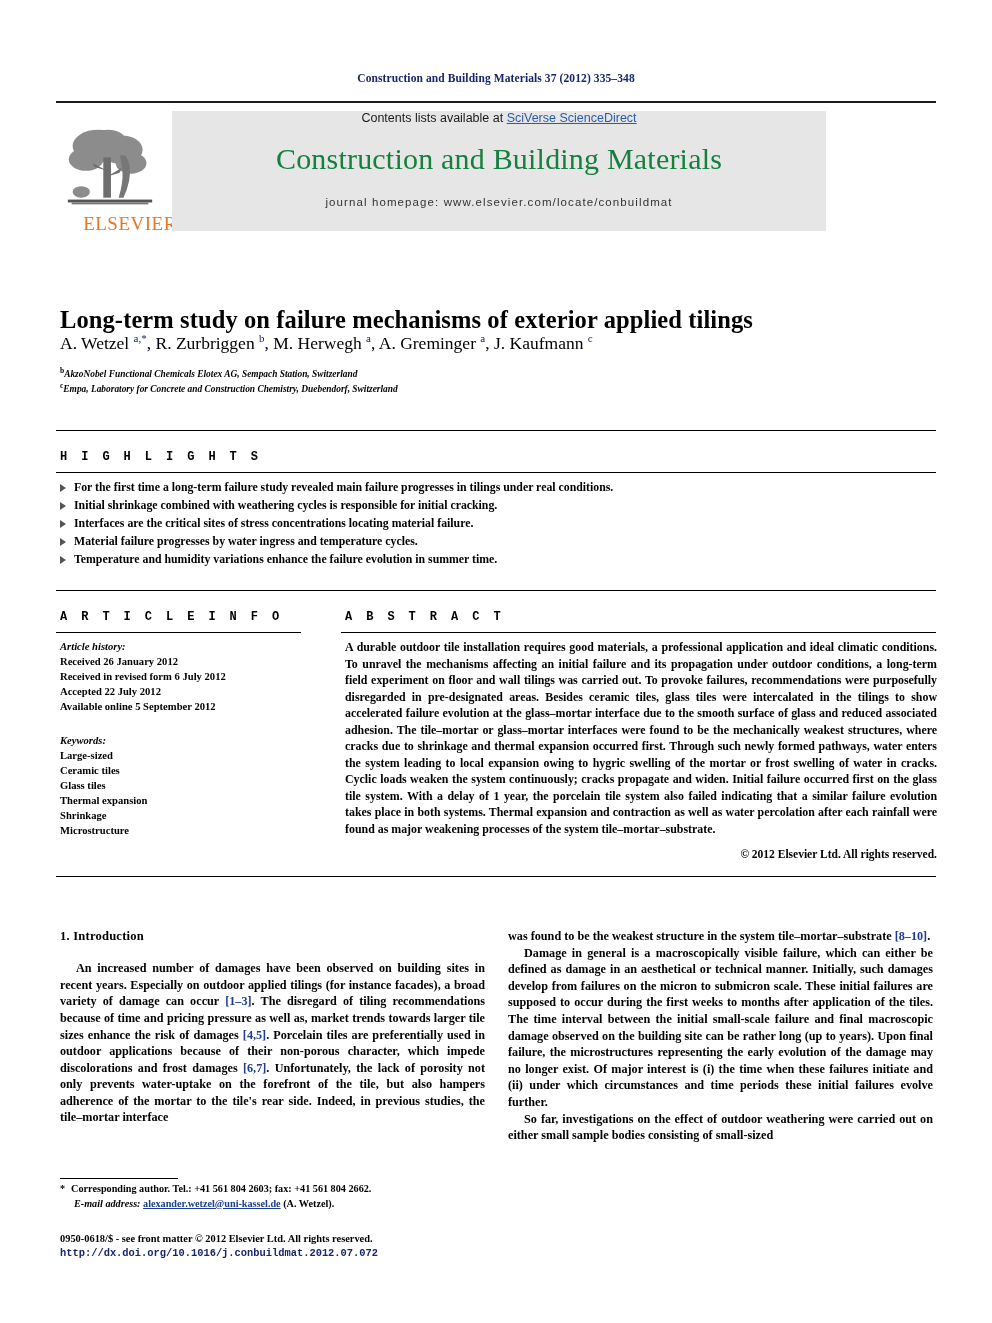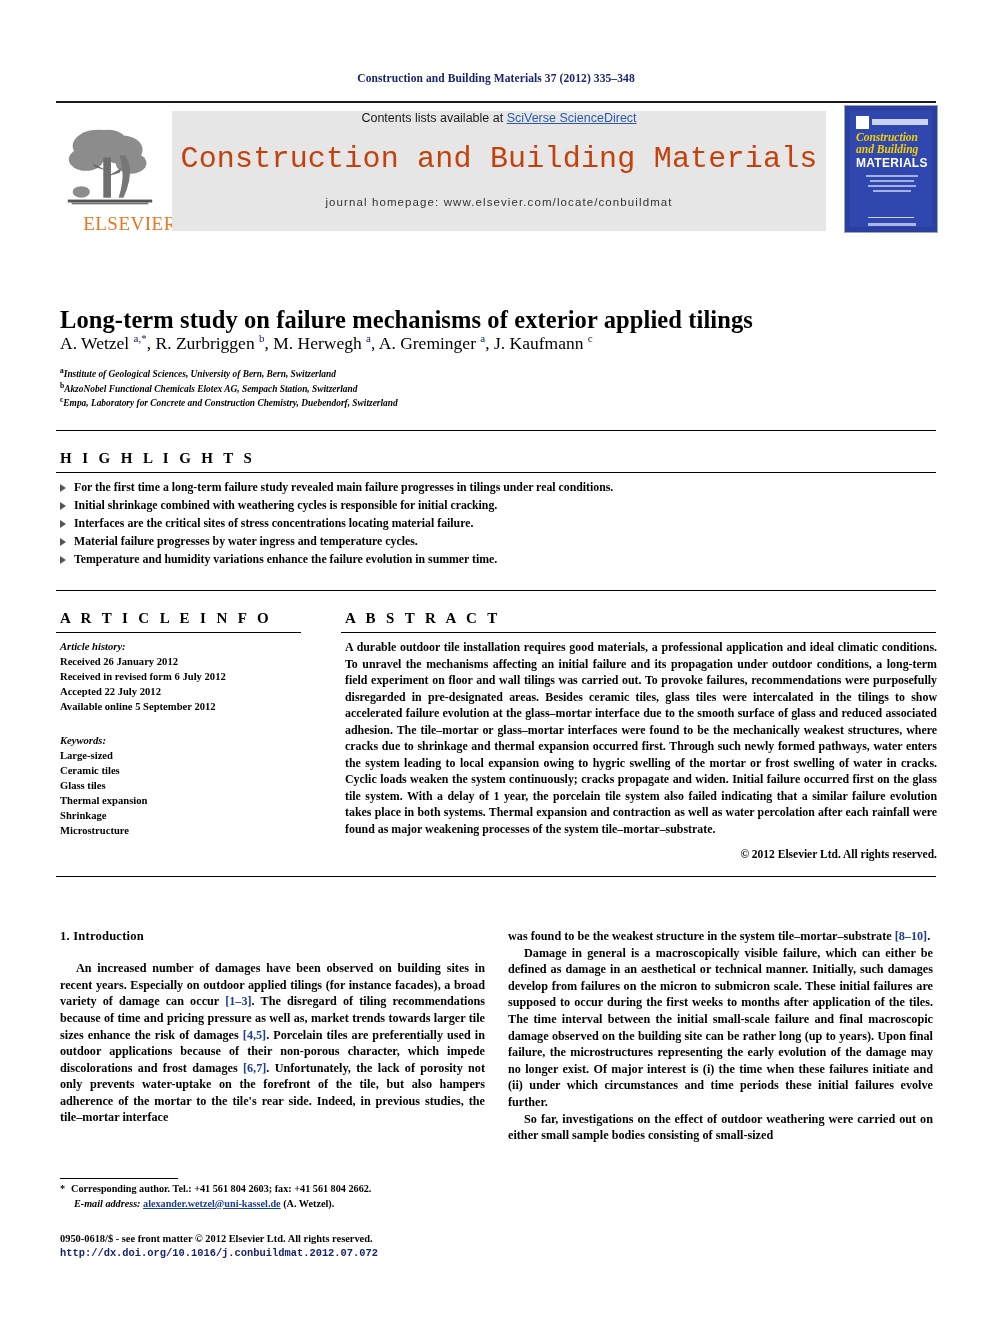--- a/index.html
+++ b/index.html
@@ -69,23 +69,23 @@
     background: #e6e6e6;
     text-align: center;
   }
   .contents-line {
     font-family: "Liberation Sans", sans-serif;
     font-size: 12.5px;
     color: #1a1a1a;
   }
   .contents-line .sd-link { color: #2c5aa8; }
   .journal-title {
-    font-family: Liberation Mono, monospace;
+    font-family: Liberation Serif, serif;
     font-size: 30px;
-    color: #c2410c;
+    color: #15803d;
     margin-top: 17px;
     letter-spacing: .2px;
   }
   .homepage-line {
     font-family: "Liberation Sans", sans-serif;
     font-size: 11.5px;
     letter-spacing: 1.1px;
     color: #333333;
     margin-top: 20px;
   }
@@ -155,23 +155,23 @@
   .affils sup { font-style: normal; font-size: 7.5px; }
 
   
   .rule-full {
     position: absolute; left: 56px; width: 880px;
     border-top: 1px solid #000;
   }
 
   
   .sec-label {
-    font-family: Liberation Serif, serif;
-    font-weight: bold;
-    font-size: 15px;
+    font-family: Liberation Mono, monospace;
+    font-weight: bold;
+    font-size: 12px;
     letter-spacing: 3.4px;
   }
   #highlights-label { position:absolute; left:60px; top:450px; }
   #highlights-rule  { top: 472px; }
   .highlights-list {
     position: absolute;
     left: 60px; top: 479px;
     width: 880px;
     font-size: 11.8px;
     line-height: 1.52;
@@ -315,43 +315,25 @@
     </div>
 
     <div class="journal-band">
       <div class="contents-line">
         <span>Contents lists available at </span><a class="sd-link" href="#">SciVerse ScienceDirect</a>
       </div>
       <div class="journal-title">Construction and Building Materials</div>
       <div class="homepage-line">journal homepage: www.elsevier.com/locate/conbuildmat</div>
     </div>
 
-    <div class="cover-thumb">
-      <div class="cover-inner">
-        <div class="cover-badge"></div>
-        <div class="cover-topbar"></div>
-        <div class="cover-t1">Construction</div>
-        <div class="cover-t2">and Building</div>
-        <div class="cover-t3">MATERIALS</div>
-        <div class="cover-block">
-            <i></i>
-            <i></i>
-            <i></i>
-            <i></i>
-          </div>
-        <div class="cover-rule"></div>
-        <div class="cover-foot"></div>
-      </div>
-    </div>
   </div>
 
   <h1 class="title">Long-term study on failure mechanisms of exterior applied tilings</h1>
   <div class="authors">A. Wetzel <sup>a,*</sup>, R. Zurbriggen <sup>b</sup>, M. Herwegh <sup>a</sup>, A. Greminger <sup>a</sup>, J. Kaufmann <sup>c</sup></div>
   <div class="affils">
-    <div><sup>a</sup><span>Institute of Geological Sciences, University of Bern, Bern, Switzerland</span></div>
     <div><sup>b</sup><span>AkzoNobel Functional Chemicals Elotex AG, Sempach Station, Switzerland</span></div>
     <div><sup>c</sup><span>Empa, Laboratory for Concrete and Construction Chemistry, Duebendorf, Switzerland</span></div>
   </div>
 
   <div class="rule-full" style="top:430px"></div>
 
   <div class="sec-label" id="highlights-label">H I G H L I G H T S</div>
   <div class="rule-full" id="highlights-rule"></div>
   <ul class="highlights-list">
     <li><span class="tri"></span><span>For the first time a long-term failure study revealed main failure progresses in tilings under real conditions.</span></li>

